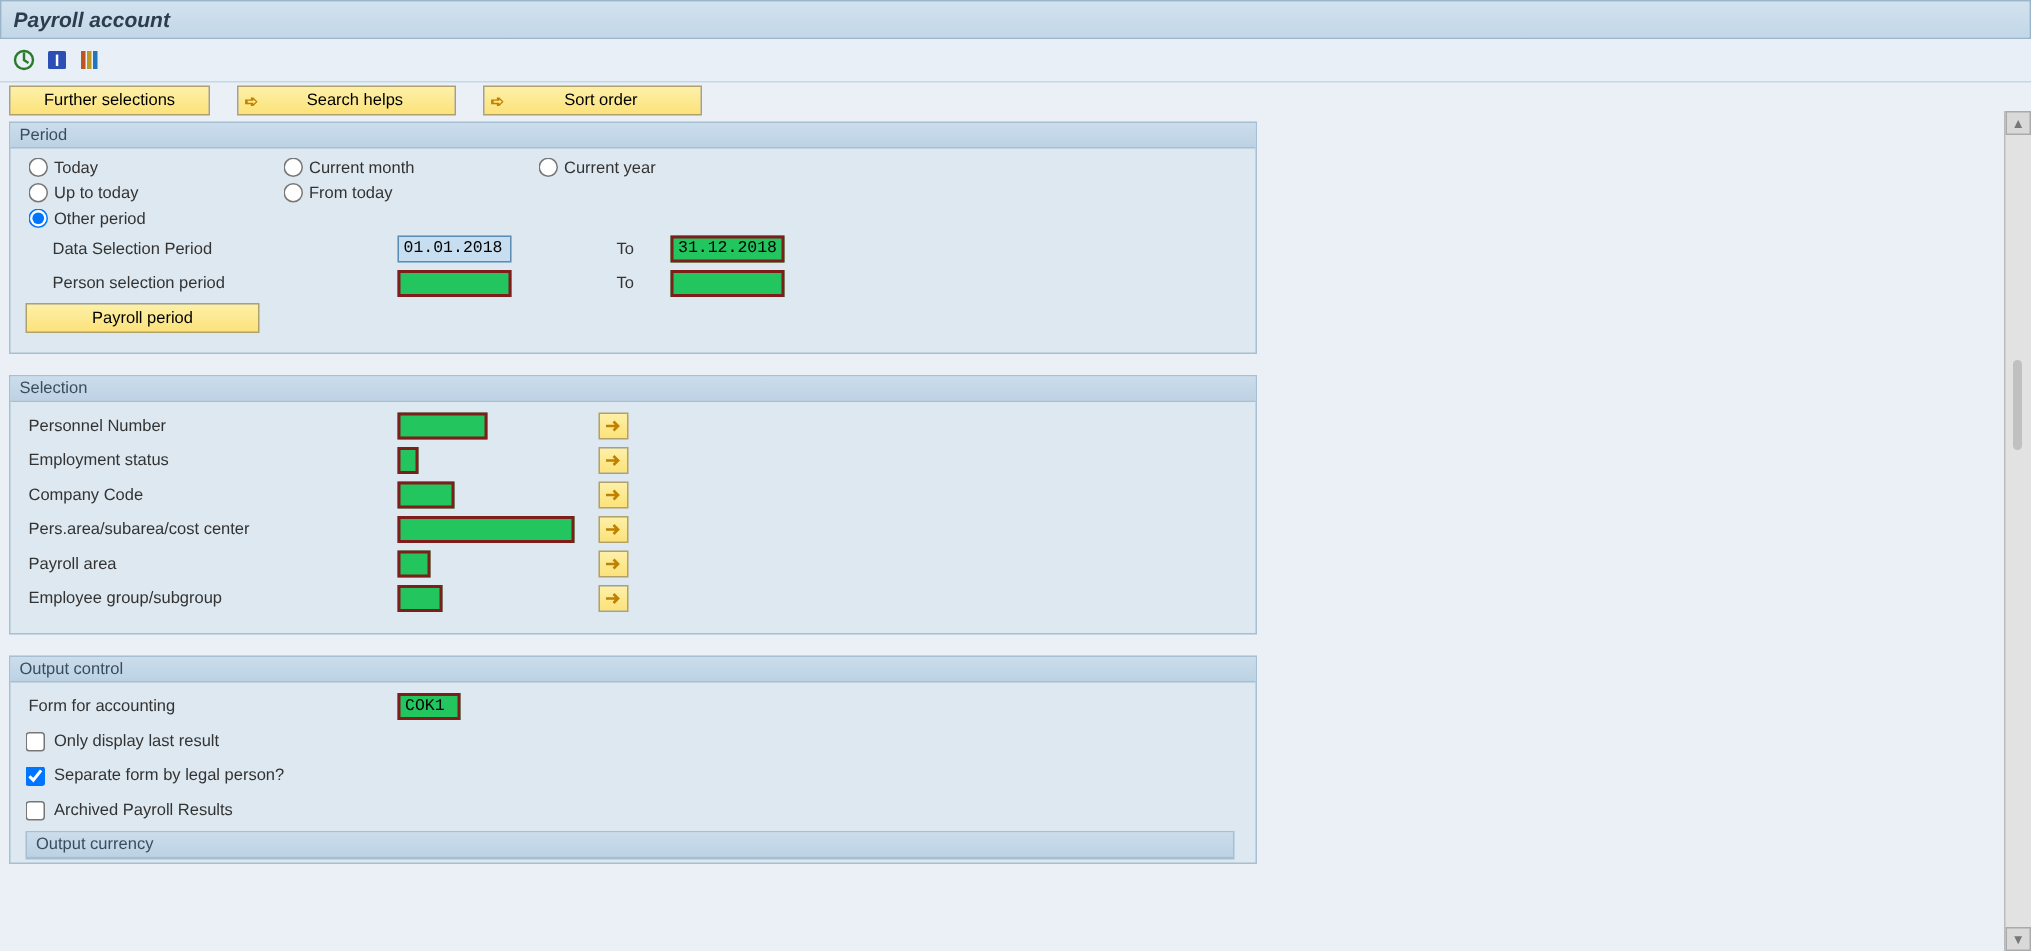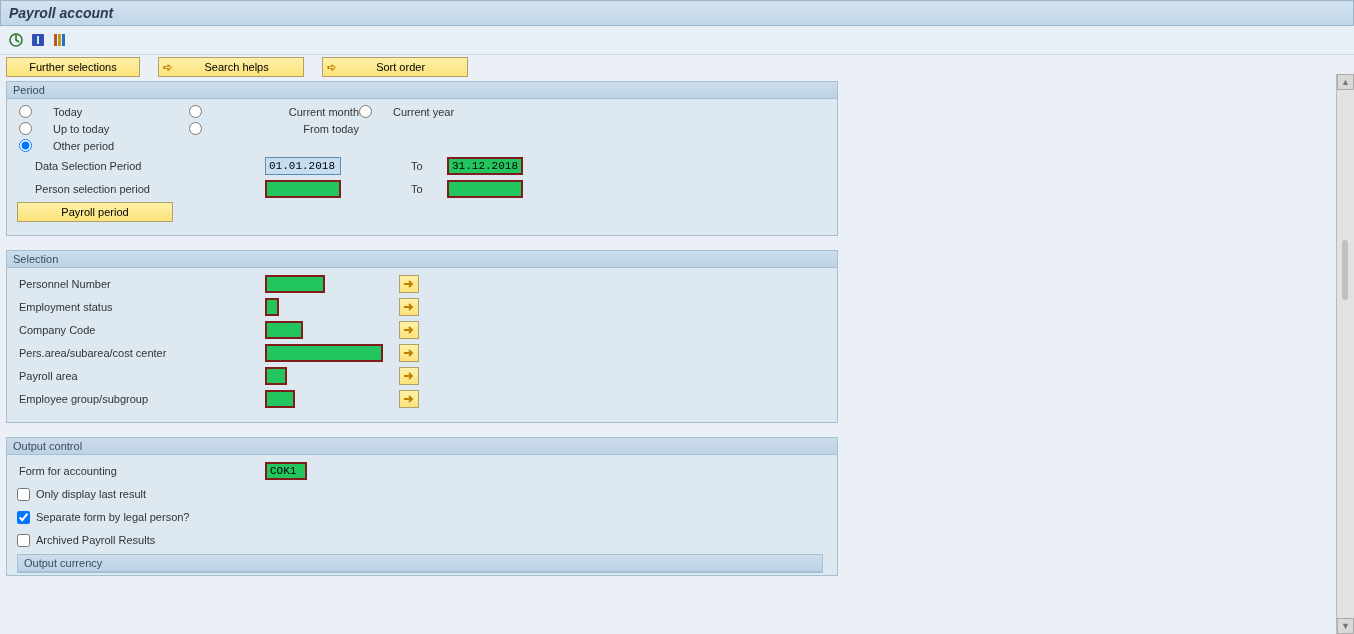--- a/index.html
+++ b/index.html
@@ -71,23 +71,23 @@
     }
     .groupbox-title {
       background: linear-gradient(to bottom, #ccddec 0%, #bcd2e4 100%);
       border-bottom: 1px solid #a6bfd2;
       padding: 2px 6px;
       color: #3a4d5e;
       font-size: 11px;
     }
     .groupbox-body { padding: 6px 10px 10px 10px; }
     .radio-row { display: flex; gap: 0; margin-bottom: 4px; }
-    .radio-cell { display: flex; align-items: center; gap: 21px; }
+    .radio-cell { display: flex; align-items: center; gap: 4px; }
     .rc1 { width: 170px; margin-left: 2px;}
-    .rc2 { width: 170px; justify-content: space-between; }
+    .rc2 { width: 170px; }
     .rc3 { width: 170px; }
     .form-row { display: flex; align-items: center; margin-bottom: 3px; min-height: 20px;}
     .form-label { width: 248px; padding-left: 2px;}
     .form-label.indent { padding-left: 18px; width: 248px;}
     .text-input {
       border: 2px solid #7f1d1d;
       background: #22c55e;
       padding: 1px 3px;
       font-size: 11px;
       font-family: 'Courier New', monospace;

